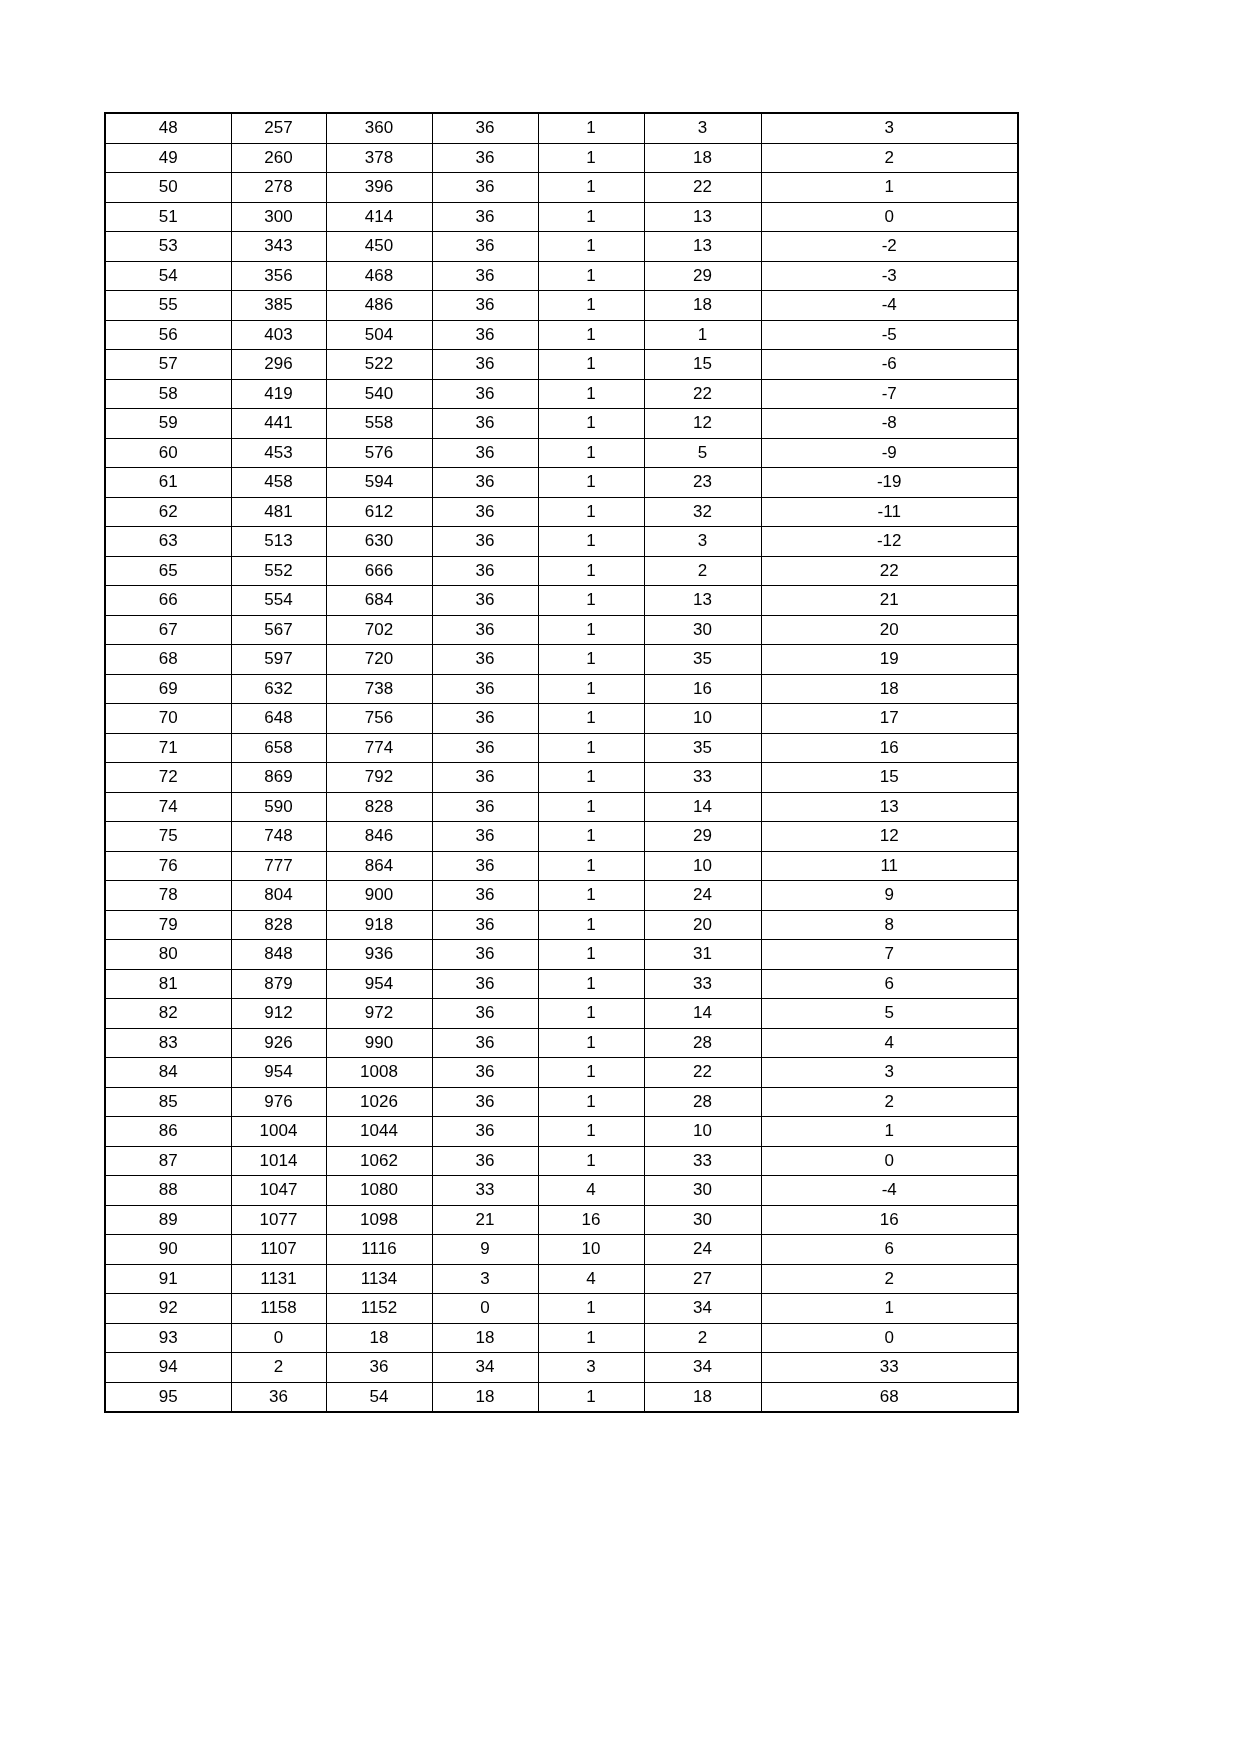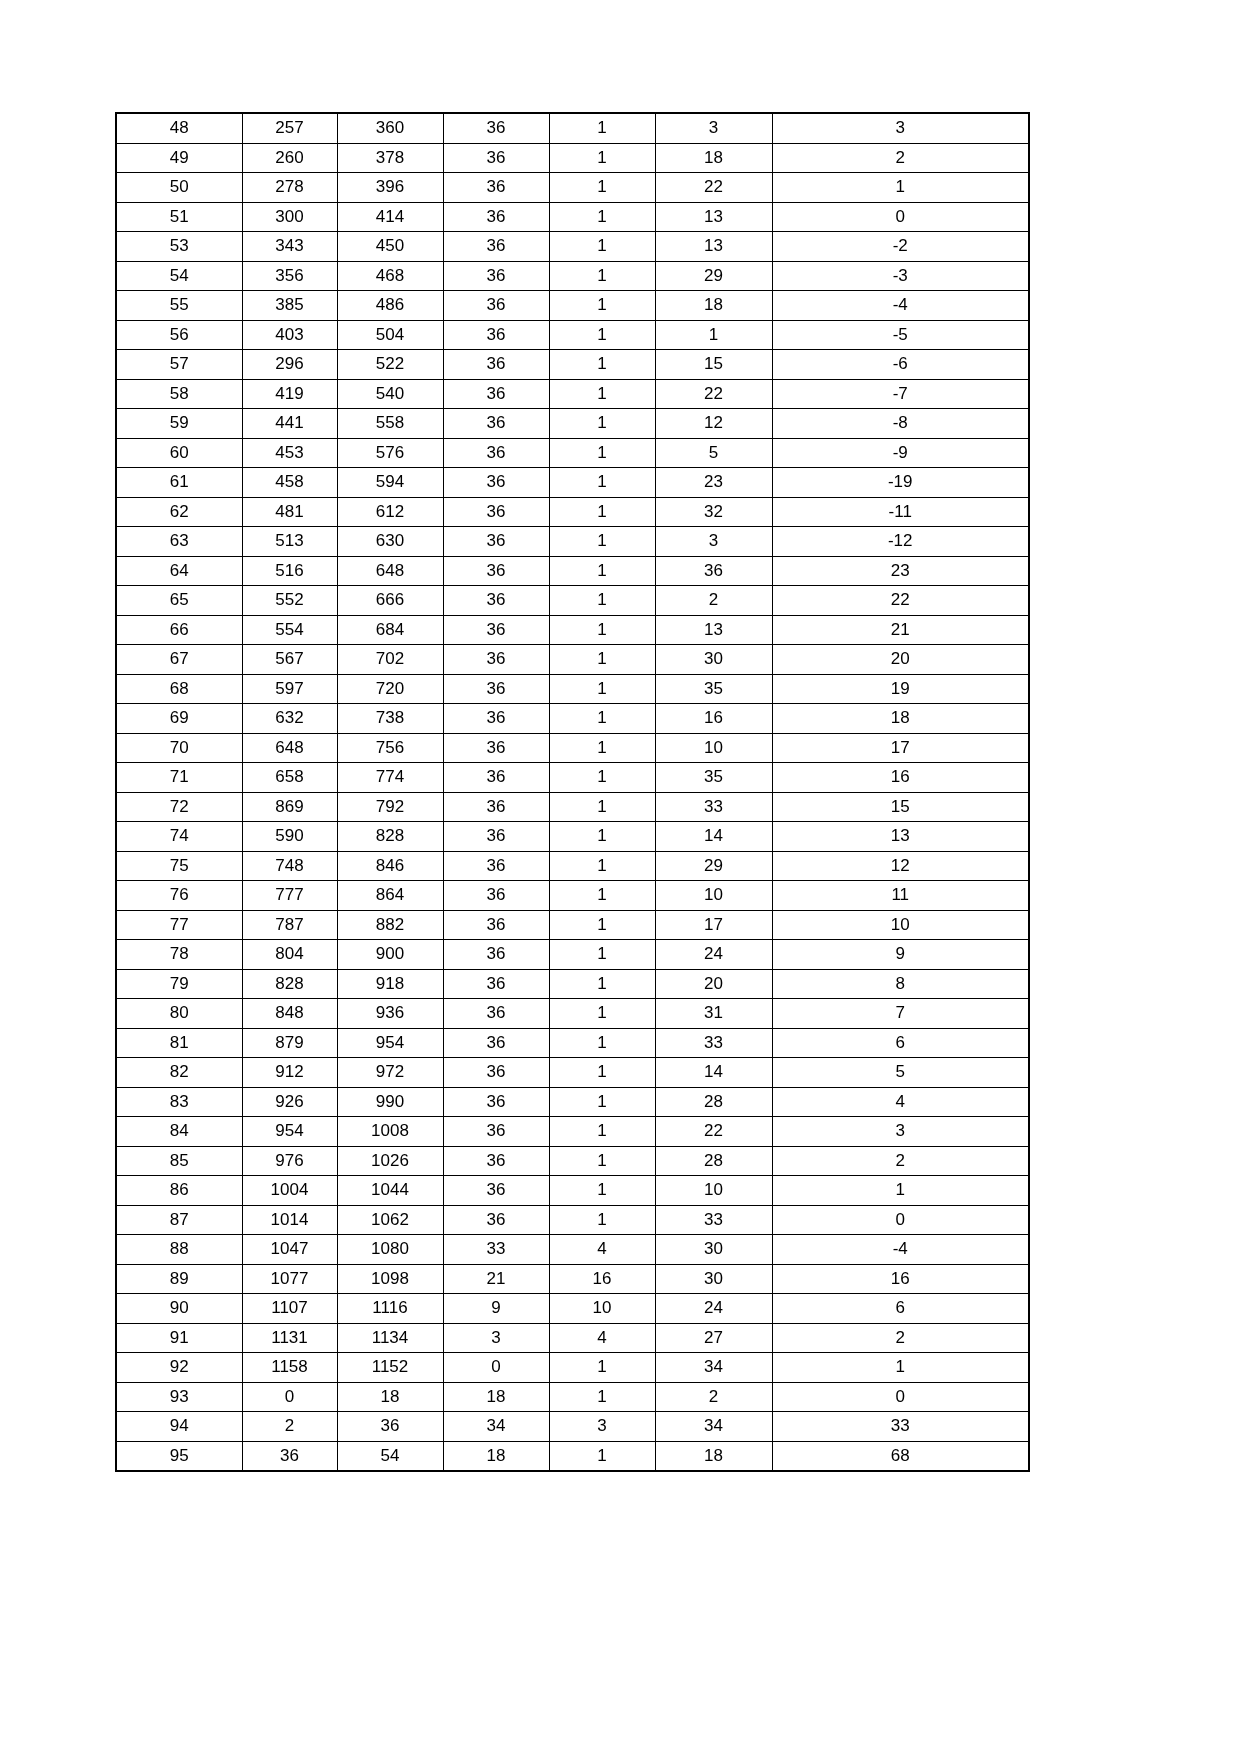--- a/index.html
+++ b/index.html
@@ -17,21 +17,21 @@
   }
   .page {
     position: relative;
     width: 1241px;
     height: 1754px;
     background: #ffffff;
     box-sizing: border-box;
   }
   .table-wrap {
     position: absolute;
-    left: 115px;
+    left: 104px;
     top: 112px;
     width: 913px;
   }
   table.data-table {
     border-collapse: collapse;
     table-layout: fixed;
     width: 913px;
     border: 2px solid #000000;
   }
   table.data-table td {
@@ -201,29 +201,20 @@
           <tr>
             <td>63</td>
             <td>513</td>
             <td>630</td>
             <td>36</td>
             <td>1</td>
             <td>3</td>
             <td>-12</td>
           </tr>
           <tr>
-            <td>64</td>
-            <td>516</td>
-            <td>648</td>
-            <td>36</td>
-            <td>1</td>
-            <td>36</td>
-            <td>23</td>
-          </tr>
-          <tr>
             <td>65</td>
             <td>552</td>
             <td>666</td>
             <td>36</td>
             <td>1</td>
             <td>2</td>
             <td>22</td>
           </tr>
           <tr>
             <td>66</td>
@@ -307,29 +298,20 @@
             <td>12</td>
           </tr>
           <tr>
             <td>76</td>
             <td>777</td>
             <td>864</td>
             <td>36</td>
             <td>1</td>
             <td>10</td>
             <td>11</td>
-          </tr>
-          <tr>
-            <td>77</td>
-            <td>787</td>
-            <td>882</td>
-            <td>36</td>
-            <td>1</td>
-            <td>17</td>
-            <td>10</td>
           </tr>
           <tr>
             <td>78</td>
             <td>804</td>
             <td>900</td>
             <td>36</td>
             <td>1</td>
             <td>24</td>
             <td>9</td>
           </tr>

